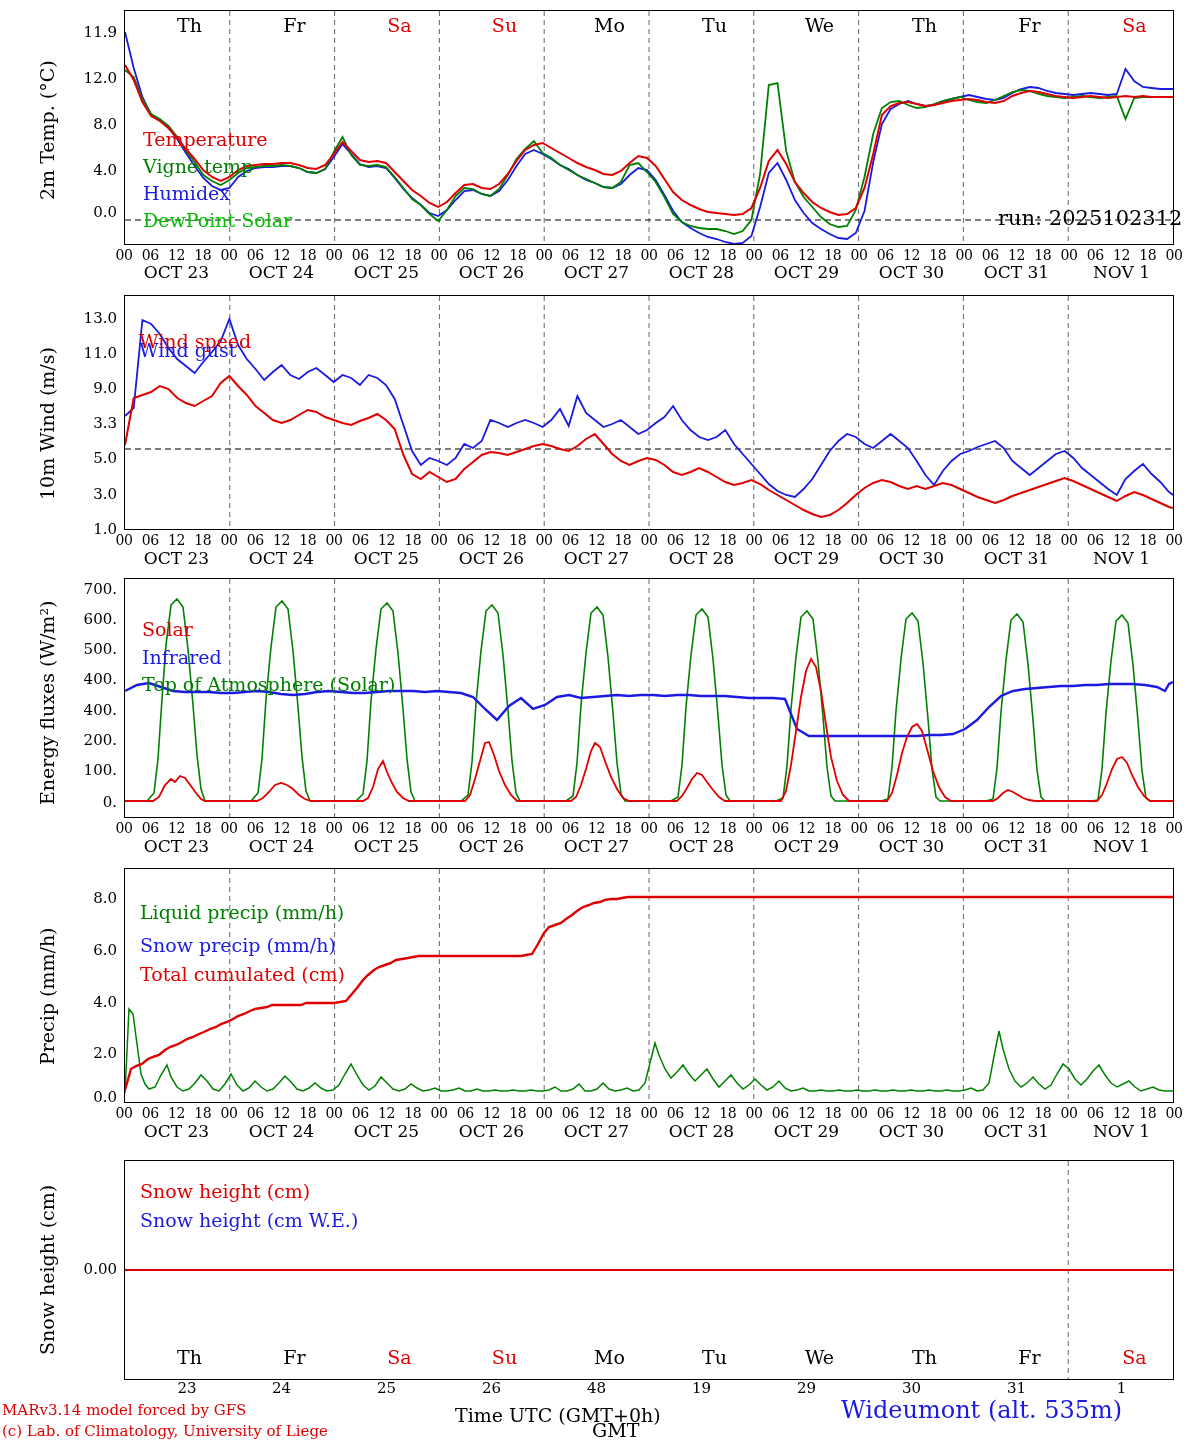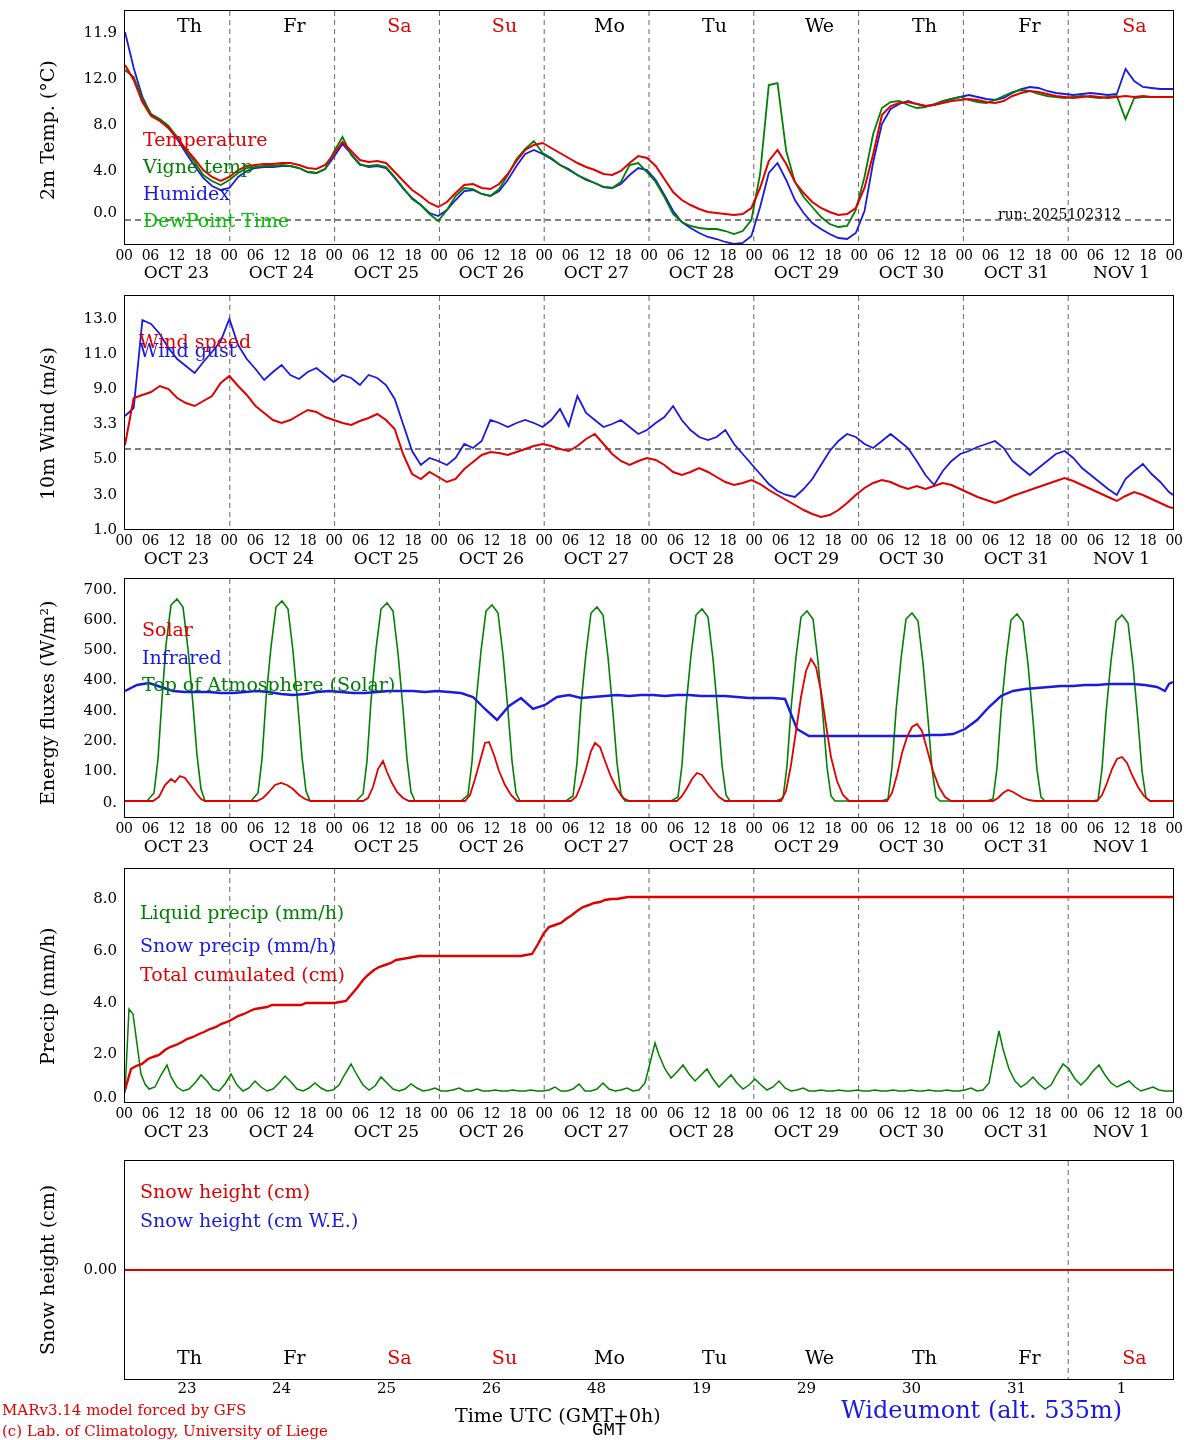--- a/index.html
+++ b/index.html
@@ -5,21 +5,21 @@
   html,body{margin:0;padding:0;background:#ffffff;}
   body{width:1194px;height:1440px;font-family:"DejaVu Serif",serif;color:#000;position:relative;overflow:hidden;}
   .panel{position:absolute;}
   .plotbox{position:absolute;border:1px solid #000;background:#fff;box-sizing:border-box;}
   .ylabel{position:absolute;transform-origin:0 0;transform:rotate(-90deg);font-size:19px;white-space:nowrap;}
   .ytick{position:absolute;font-size:15px;text-align:right;white-space:nowrap;}
   .xtick{position:absolute;font-size:14px;text-align:center;white-space:nowrap;letter-spacing:-0.3px;}
   .datelab{position:absolute;font-size:17px;text-align:center;white-space:nowrap;}
   .daylab{position:absolute;font-size:19px;text-align:center;white-space:nowrap;}
   .legend{position:absolute;font-size:19px;white-space:nowrap;}
-  .runlab{position:absolute;font-size:14px;white-space:nowrap;}
+  .runlab{position:absolute;font-size:21px;white-space:nowrap;}
   .footL{position:absolute;font-size:15px;color:#e00000;white-space:nowrap;}
   .footC{position:absolute;font-size:19px;white-space:nowrap;}
   .footR{position:absolute;font-size:24px;color:#1a1ae0;white-space:nowrap;}
   .num{position:absolute;font-size:15px;white-space:nowrap;}
   svg{display:block;}
 </style>
 </head>
 <body>
 
 <div class="panel">
@@ -47,21 +47,21 @@
   <div class="ylabel" style="left:36px;top:200px;">2m Temp. (°C)</div>
   <div class="ytick" style="left:55px;top:23px;width:62px;">11.9</div>
   <div class="ytick" style="left:55px;top:69px;width:62px;">12.0</div>
   <div class="ytick" style="left:55px;top:115px;width:62px;">8.0</div>
   <div class="ytick" style="left:55px;top:161px;width:62px;">4.0</div>
   <div class="ytick" style="left:55px;top:203px;width:62px;">0.0</div>
 
   <div class="legend" style="left:143px;top:128px;color:#e00000;">Temperature</div>
   <div class="legend" style="left:143px;top:155px;color:#008000;">Vigne temp</div>
   <div class="legend" style="left:143px;top:182px;color:#1a1ae0;">Humidex</div>
-  <div class="legend" style="left:143px;top:209px;color:#00c000;">DewPoint Time</div>
+  <div class="legend" style="left:143px;top:209px;color:#00c000;">DewPoint Solar</div>
   <div class="runlab" style="left:998px;top:206px;">run: 2025102312</div>
 </div>
 
 <div class="panel">
   <div class="daylab" style="left:137px;top:14px;width:105px;color:#000;">Th</div>
   <div class="daylab" style="left:242px;top:14px;width:105px;color:#000;">Fr</div>
   <div class="daylab" style="left:347px;top:14px;width:105px;color:#e00000;">Sa</div>
   <div class="daylab" style="left:452px;top:14px;width:105px;color:#e00000;">Su</div>
   <div class="daylab" style="left:557px;top:14px;width:105px;color:#000;">Mo</div>
   <div class="daylab" style="left:662px;top:14px;width:105px;color:#000;">Tu</div>
@@ -434,14 +434,14 @@
       <div class="num" style="left: 786.5px; top: 1379px; width: 40px; text-align: center;">29</div>
       <div class="num" style="left: 891.5px; top: 1379px; width: 40px; text-align: center;">30</div>
       <div class="num" style="left: 996.5px; top: 1379px; width: 40px; text-align: center;">31</div>
       <div class="num" style="left: 1101.5px; top: 1379px; width: 40px; text-align: center;">1</div>
     </div>
 </div>
 
 <div class="footL" style="left:2px;top:1401px;">MARv3.14 model forced by GFS</div>
 <div class="footL" style="left:2px;top:1422px;">(c) Lab. of Climatology, University of Liege</div>
 <div class="footC" style="left:455px;top:1404px;">Time UTC (GMT+0h)</div>
-<div class="footC" style="left:592px;top:1419px;font-family:Liberation Mono, monospace;">GMT</div>
+<div class="footC" style="left:592px;top:1419px;">GMT</div>
 <div class="footR" style="left:841px;top:1396px;">Wideumont (alt. 535m)</div>
 
 </body></html>

